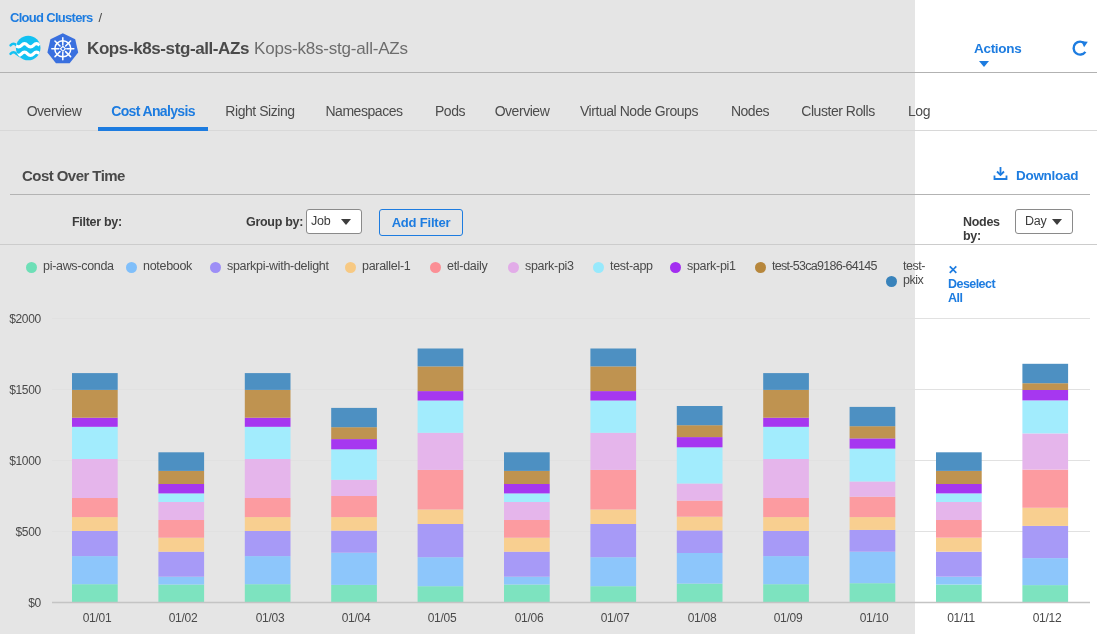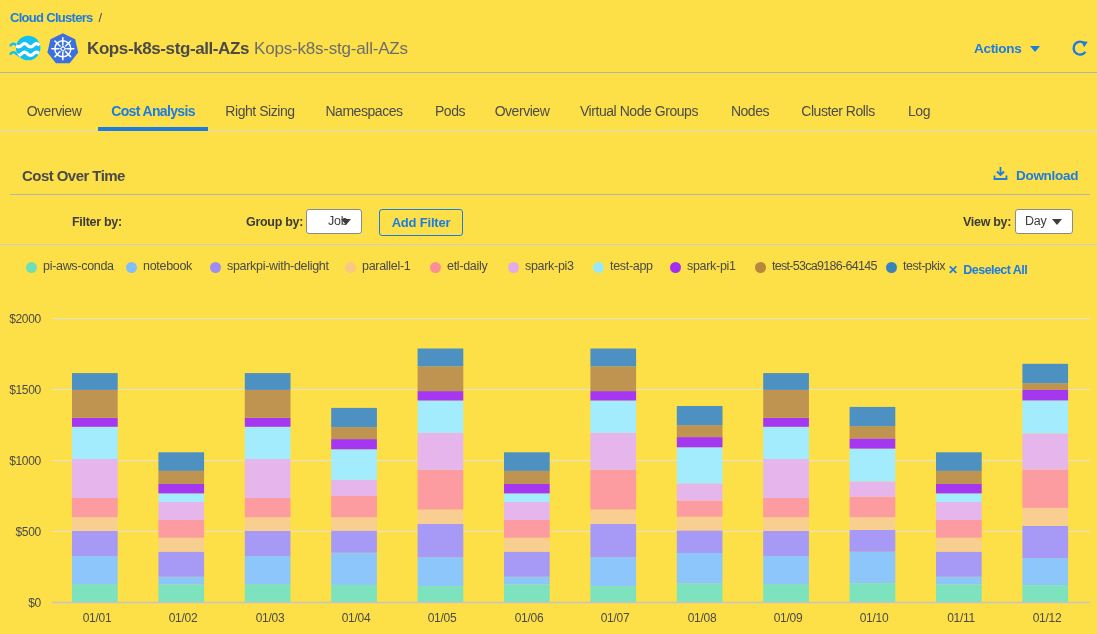--- a/index.html
+++ b/index.html
@@ -1,17 +1,17 @@
 <!DOCTYPE html>
 <html><head>
 <meta charset="utf-8">
 <style>
 * { margin:0; padding:0; box-sizing:border-box; }
 body { font-family:"Liberation Sans", sans-serif; background:#fff; width:1097px; height:634px; overflow:hidden; }
-.page { position:relative; width:1097px; height:634px; background:#fde047; }
+.page { position:relative; width:915px; height:634px; background:#e5e5e5; }
 .abs { position:absolute; }
 .tabtxt { font-size:14px; color:#4c4c4c; letter-spacing:-0.45px; }
 .sel { position:absolute; height:25.5px; top:208.5px; border:1px solid #8a8a8a; border-radius:3px; background:#fff; font-size:12.5px; letter-spacing:-0.2px; color:#3b3b3b; display:flex; align-items:center; }
 .caret { width:0; height:0; border-left:5.5px solid transparent; border-right:5.5px solid transparent; border-top:6.5px solid #3d3d3d; display:inline-block; }
 .lbl { position:absolute; top:215px; font-size:12.5px; letter-spacing:-0.3px; font-weight:bold; color:#3b3b3b; }
 .legend-item { display:flex; align-items:flex-end; position:absolute; top:259px; font-size:12.5px; letter-spacing:-0.3px; color:#4a4a4a; }
 .dot { width:11px; height:11px; border-radius:50%; margin-right:6px; flex-shrink:0; }
 </style>
 </head>
 <body>
@@ -90,23 +90,23 @@
       <path d="M4 5.5 L7.5 9 L11 5.5" fill="none"></path>
       <path d="M1.5 9.5 v3.5 h12 v-3.5"></path>
     </g>
   </svg>
   <div class="abs" style="left:1016px; top:168px; font-size:13.5px; font-weight:bold; letter-spacing:-0.3px; color:#1d7ce0;">Download</div>
 
   <div class="abs" style="left:10px; top:193.5px; width:1080px; height:1.5px; background:#b3b3b3;"></div>
 
   <div class="lbl" style="left:28px;padding-left:44px;">Filter by:</div>
   <div class="lbl" style="left:246px;">Group by:</div>
-  <div class="sel" style="left:306px; width:56px; padding-left:21px;">Job<span class="caret" style="position:absolute; right:10px; top:9.5px;"></span></div>
+  <div class="sel" style="left:306px; width:56px; padding-left:4px;">Job<span class="caret" style="position:absolute; right:10px; top:9.5px;"></span></div>
   <div class="abs" style="left:379px; top:208.5px; width:84px; height:27px; border:1px solid #1d7ce0; border-radius:3px; font-size:13px; letter-spacing:-0.2px; font-weight:bold; color:#1d7ce0; display:flex; align-items:center; justify-content:center;">Add Filter</div>
-  <div class="lbl" style="left:963px;">View by:</div>
+  <div class="lbl" style="left:963px;">Nodes by:</div>
   <div class="sel" style="left:1015px; width:58px; padding-left:9px;">Day<span class="caret" style="position:absolute; right:10px; top:9.5px;"></span></div>
 
   <div class="abs" style="left:0; top:244px; width:1097px; height:1px; background:#ccc;"></div>
 
   <div class="legend-item" style="left:26px;"><span class="dot" style="background:#6edfb7;"></span>pi-aws-conda</div>
   <div class="legend-item" style="left:126px;"><span class="dot" style="background:#80bffa;"></span>notebook</div>
   <div class="legend-item" style="left:210px;"><span class="dot" style="background:#9d8ef6;"></span>sparkpi-with-delight</div>
   <div class="legend-item" style="left:345px;"><span class="dot" style="background:#f7c983;"></span>parallel-1</div>
   <div class="legend-item" style="left:430px;"><span class="dot" style="background:#fb8f95;"></span>etl-daily</div>
   <div class="legend-item" style="left:508px;"><span class="dot" style="background:#e2ace8;"></span>spark-pi3</div>

